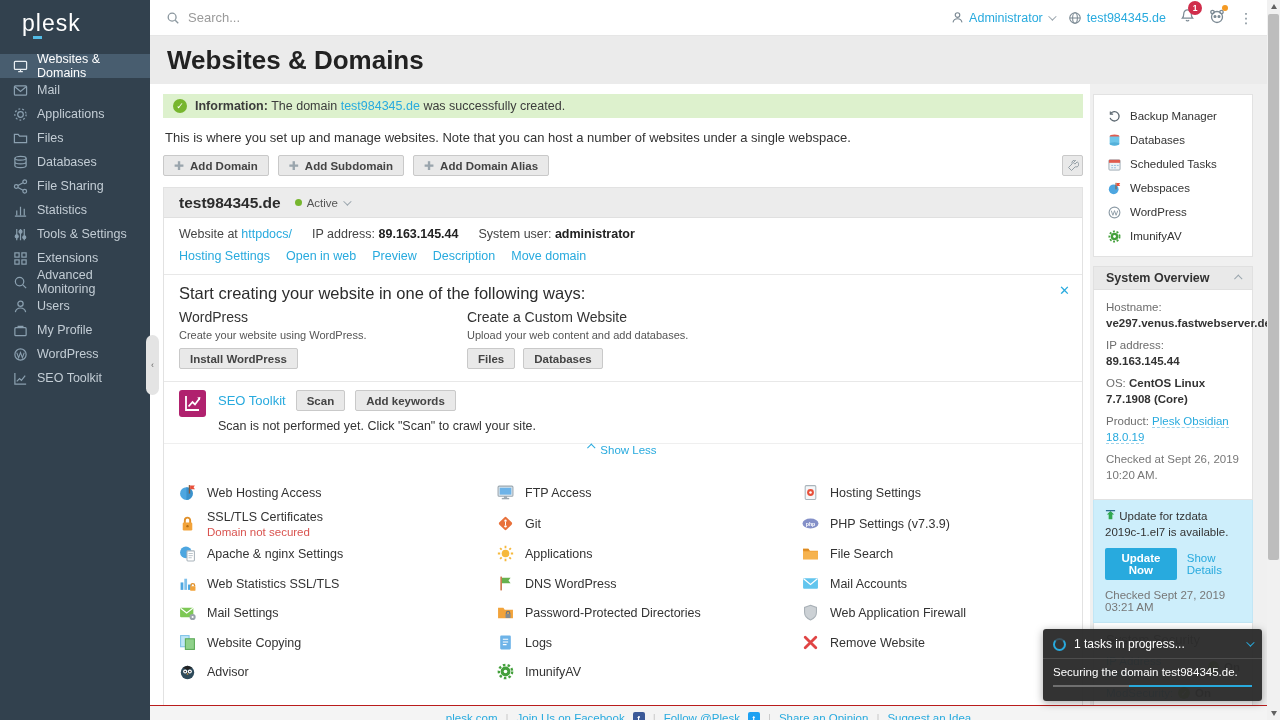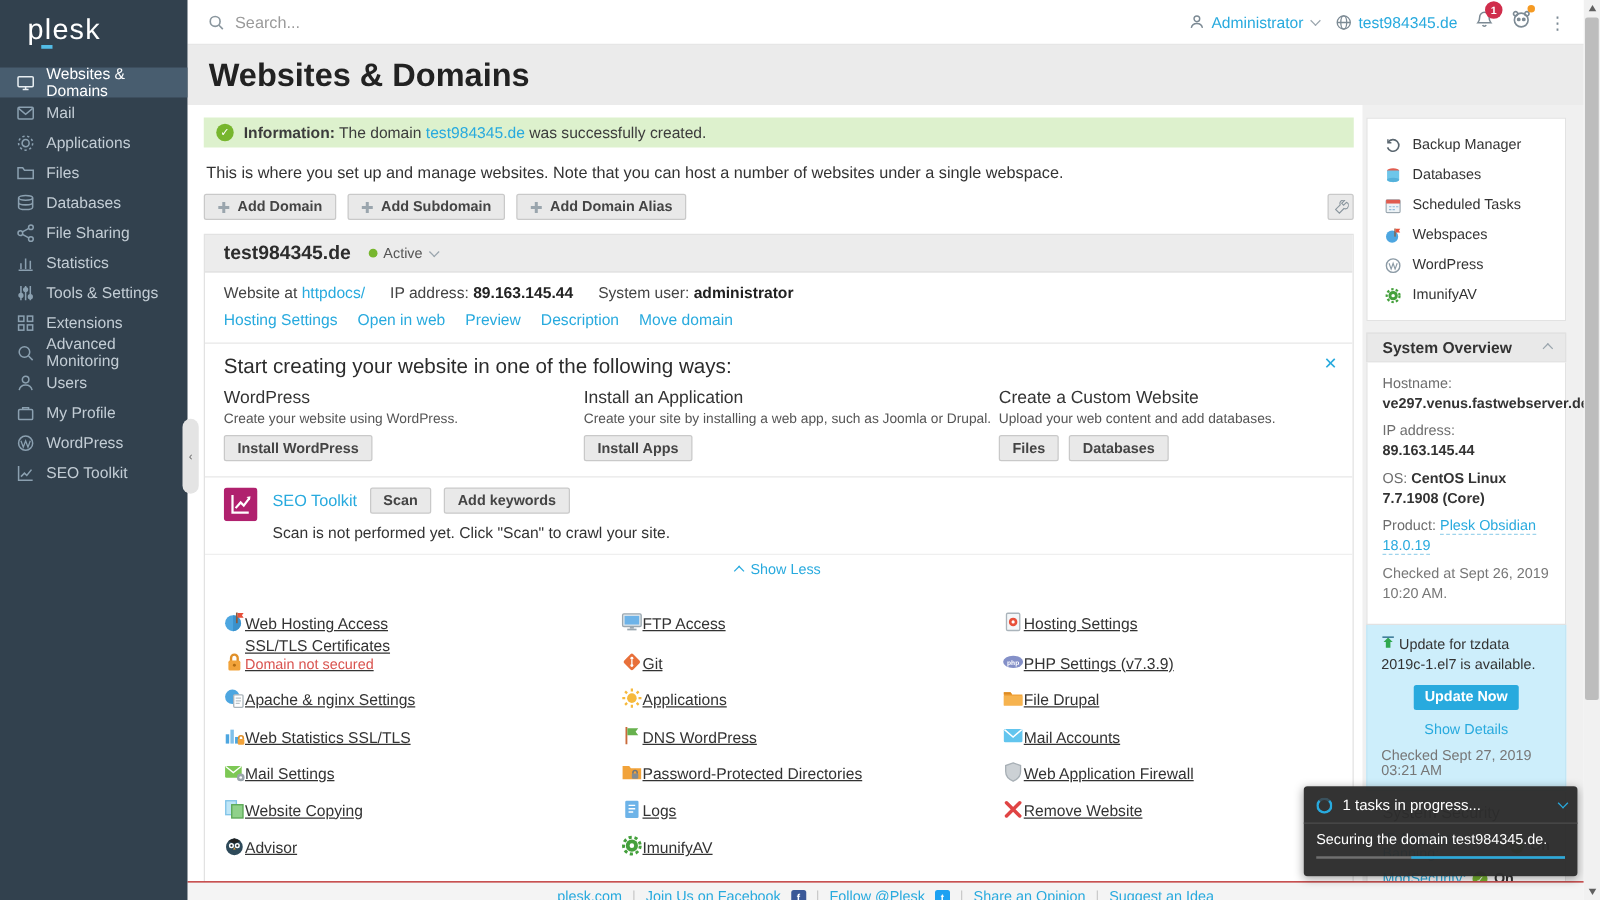--- a/index.html
+++ b/index.html
@@ -67,43 +67,43 @@
   .promo-col .pc-title { font-size:14px; color:#333; }
   .promo-col .pc-desc { font-size:11px; color:#555; margin:4px 0 7px; }
   .promo-col .pc-btns { display:flex; gap:8px; }
 
   .seo-row { border-top:1px solid #e8e8e8; padding:8px 15px 10px; display:flex; gap:12px; }
   .seo-ic { width:27px; height:27px; flex:0 0 auto; }
   .seo-body .seo-line { display:flex; align-items:center; gap:10px; }
   .seo-title { color:#28aade; font-size:13px; cursor:pointer; }
   .seo-note { font-size:12.5px; color:#333; margin-top:8px; }
 
-  .show-less { border-top:1px solid #efefef; height:25px; display:flex; align-items:center; justify-content:center; gap:5px; font-size:11.5px; color:#28aade; cursor:pointer; }
+  .show-less { border-top:1px solid #efefef; height:25px; display:flex; justify-content:center; gap:5px; font-size:11.5px; color:#28aade; cursor:pointer; }
 
   .tools-grid { display:grid; grid-template-columns:318px 305px auto; padding:8px 0 0 15px; }
-  .tool-item { display:flex; align-items:flex-end; min-height:29.5px; font-size:12.5px; color:#333; padding-top:4px; cursor:pointer;text-decoration:underline; }
+  .tool-item { display:flex; align-items:center; gap:11px; min-height:29.5px; font-size:12.5px; color:#333; padding-top:4px; cursor:pointer; }
   .ic16 { width:17px; height:17px; flex:0 0 auto; margin-top:-1px; }
   .tool-sub { font-size:11.5px; color:#d9534f; margin-top:2px; }
 
   
   .rail { position:absolute; right:0; top:0; width:177px; bottom:15px; background:#f0f0f0; padding:10px 14px 0 3px; overflow:hidden;margin-left:24px; }
   .rail-card { background:#fff; border:1px solid #e2e2e2; }
   .shortcuts { padding:9px 0 8px 14px; }
   .shortcut { display:flex; align-items:center; gap:9px; height:24px; font-size:11.5px; color:#333; cursor:pointer; }
   .ic13 { width:13px; height:13px; flex:0 0 auto; }
   .rail-header { background:#e9e9e9; border:1px solid #e0e0e0; margin-top:9px; height:24px; display:flex; align-items:center; justify-content:space-between; padding:0 10px 0 12px; font-size:12.5px; font-weight:bold; color:#333; cursor:pointer; }
   .sys-card { border-top:none; padding:10px 12px 9px; font-size:11.5px; color:#6d6d6d; }
   .sys-card .row { margin-bottom:7px; line-height:1.35; }
   .sys-card b { color:#333; }
   .product-link { color:#28aade; border-bottom:1px dashed #9fd4ec; cursor:pointer; }
   .muted { color:#777; }
   .update-box { background:#cdeefb; padding:9px 11px 9px; font-size:11.5px; color:#333; border:1px solid #c2e6f5; border-top:none; }
   .update-box .upd-line { line-height:1.35; }
   .btn-blue { background:#28aade; color:#fff; border:none; border-radius:2px; font-size:11.5px; font-weight:bold; padding:4px 9px; cursor:pointer; }
-  .upd-actions { display:flex; align-items:center; gap:10px; margin:8px 0 9px;flex-direction:column; }
+  .upd-actions { display:flex; align-items:center; gap:10px; margin:8px 0 9px; }
   .sec-card { border-top:none; padding:9px 12px 0; font-size:11.5px; }
   .sec-title { font-size:13px; color:#333; margin-bottom:8px; }
   .sec-row { display:flex; align-items:center; gap:5px; margin-bottom:8px; }
   .ck { width:12px; height:12px; border-radius:50%; background:#77b62e; color:#fff; font-size:8px; display:flex; align-items:center; justify-content:center; }
 
   
   .tasks-popup { position:absolute; left:1043px; top:629px; width:219px; height:72px; background:rgba(44,44,44,.97); border-radius:3px; z-index:20; color:#fff; box-shadow:0 2px 8px rgba(0,0,0,.35); }
   .tp-head { display:flex; align-items:center; gap:8px; padding:8px 10px 7px; border-bottom:1px solid #4d4d4d; font-size:12px; }
   .spinner { width:13px; height:13px; border:2px solid #28aade; border-top-color:rgba(80,170,220,.25); border-radius:50%; flex:0 0 auto; }
   .tp-chev { margin-left:auto; border-color:#28aade; }
@@ -345,27 +345,20 @@
           <span class="promo-x">✕</span>
           <div class="promo-cols">
             <div class="promo-col">
               <div class="pc-title">WordPress</div>
               <div class="pc-desc">Create your website using WordPress.</div>
               <div class="pc-btns">
                   <span class="btn">Install WordPress</span>
                 </div>
             </div>
             <div class="promo-col">
-              <div class="pc-title">Install an Application</div>
-              <div class="pc-desc">Create your site by installing a web app, such as Joomla or Drupal.</div>
-              <div class="pc-btns">
-                  <span class="btn">Install Apps</span>
-                </div>
-            </div>
-            <div class="promo-col">
               <div class="pc-title">Create a Custom Website</div>
               <div class="pc-desc">Upload your web content and add databases.</div>
               <div class="pc-btns">
                 <span class="btn">Files</span>
                 <span class="btn">Databases</span>
               </div>
             </div>
           </div>
         </div>
 
@@ -464,21 +457,21 @@
               </svg>
             <span>Applications</span>
           </div>
 
           <div class="tool-item">
             <svg class="ic16" viewBox="0 0 16 16">
                 <path d="M1 3.5h5l1.3 1.8H15v8.2H1z" fill="#f2a33a"></path>
                 <path d="M1 3.5h5l1.3 1.8H1z" fill="#dd8b22"></path>
                 <rect x="1" y="6.3" width="14" height="7.2" fill="#f6b34f"></rect>
               </svg>
-            <span>File Drupal</span>
+            <span>File Search</span>
           </div>
           <div class="tool-item">
             <svg class="ic16" viewBox="0 0 16 16">
                 <rect x="1.5" y="7" width="2.6" height="7" fill="#4da6e0"></rect>
                 <rect x="5" y="3.5" width="2.6" height="10.5" fill="#7fc0ea"></rect>
                 <rect x="8.5" y="9" width="2.6" height="5" fill="#4da6e0"></rect>
                 <path d="M11.3 10.8v-1a1.7 1.7 0 0 1 3.4 0v1" fill="none" stroke="#e0902a" stroke-width="1.3"></path>
                 <rect x="10.5" y="10.6" width="5" height="4.2" rx=".8" fill="#f2a33a"></rect>
               </svg>
             <span>Web Statistics SSL/TLS</span>

